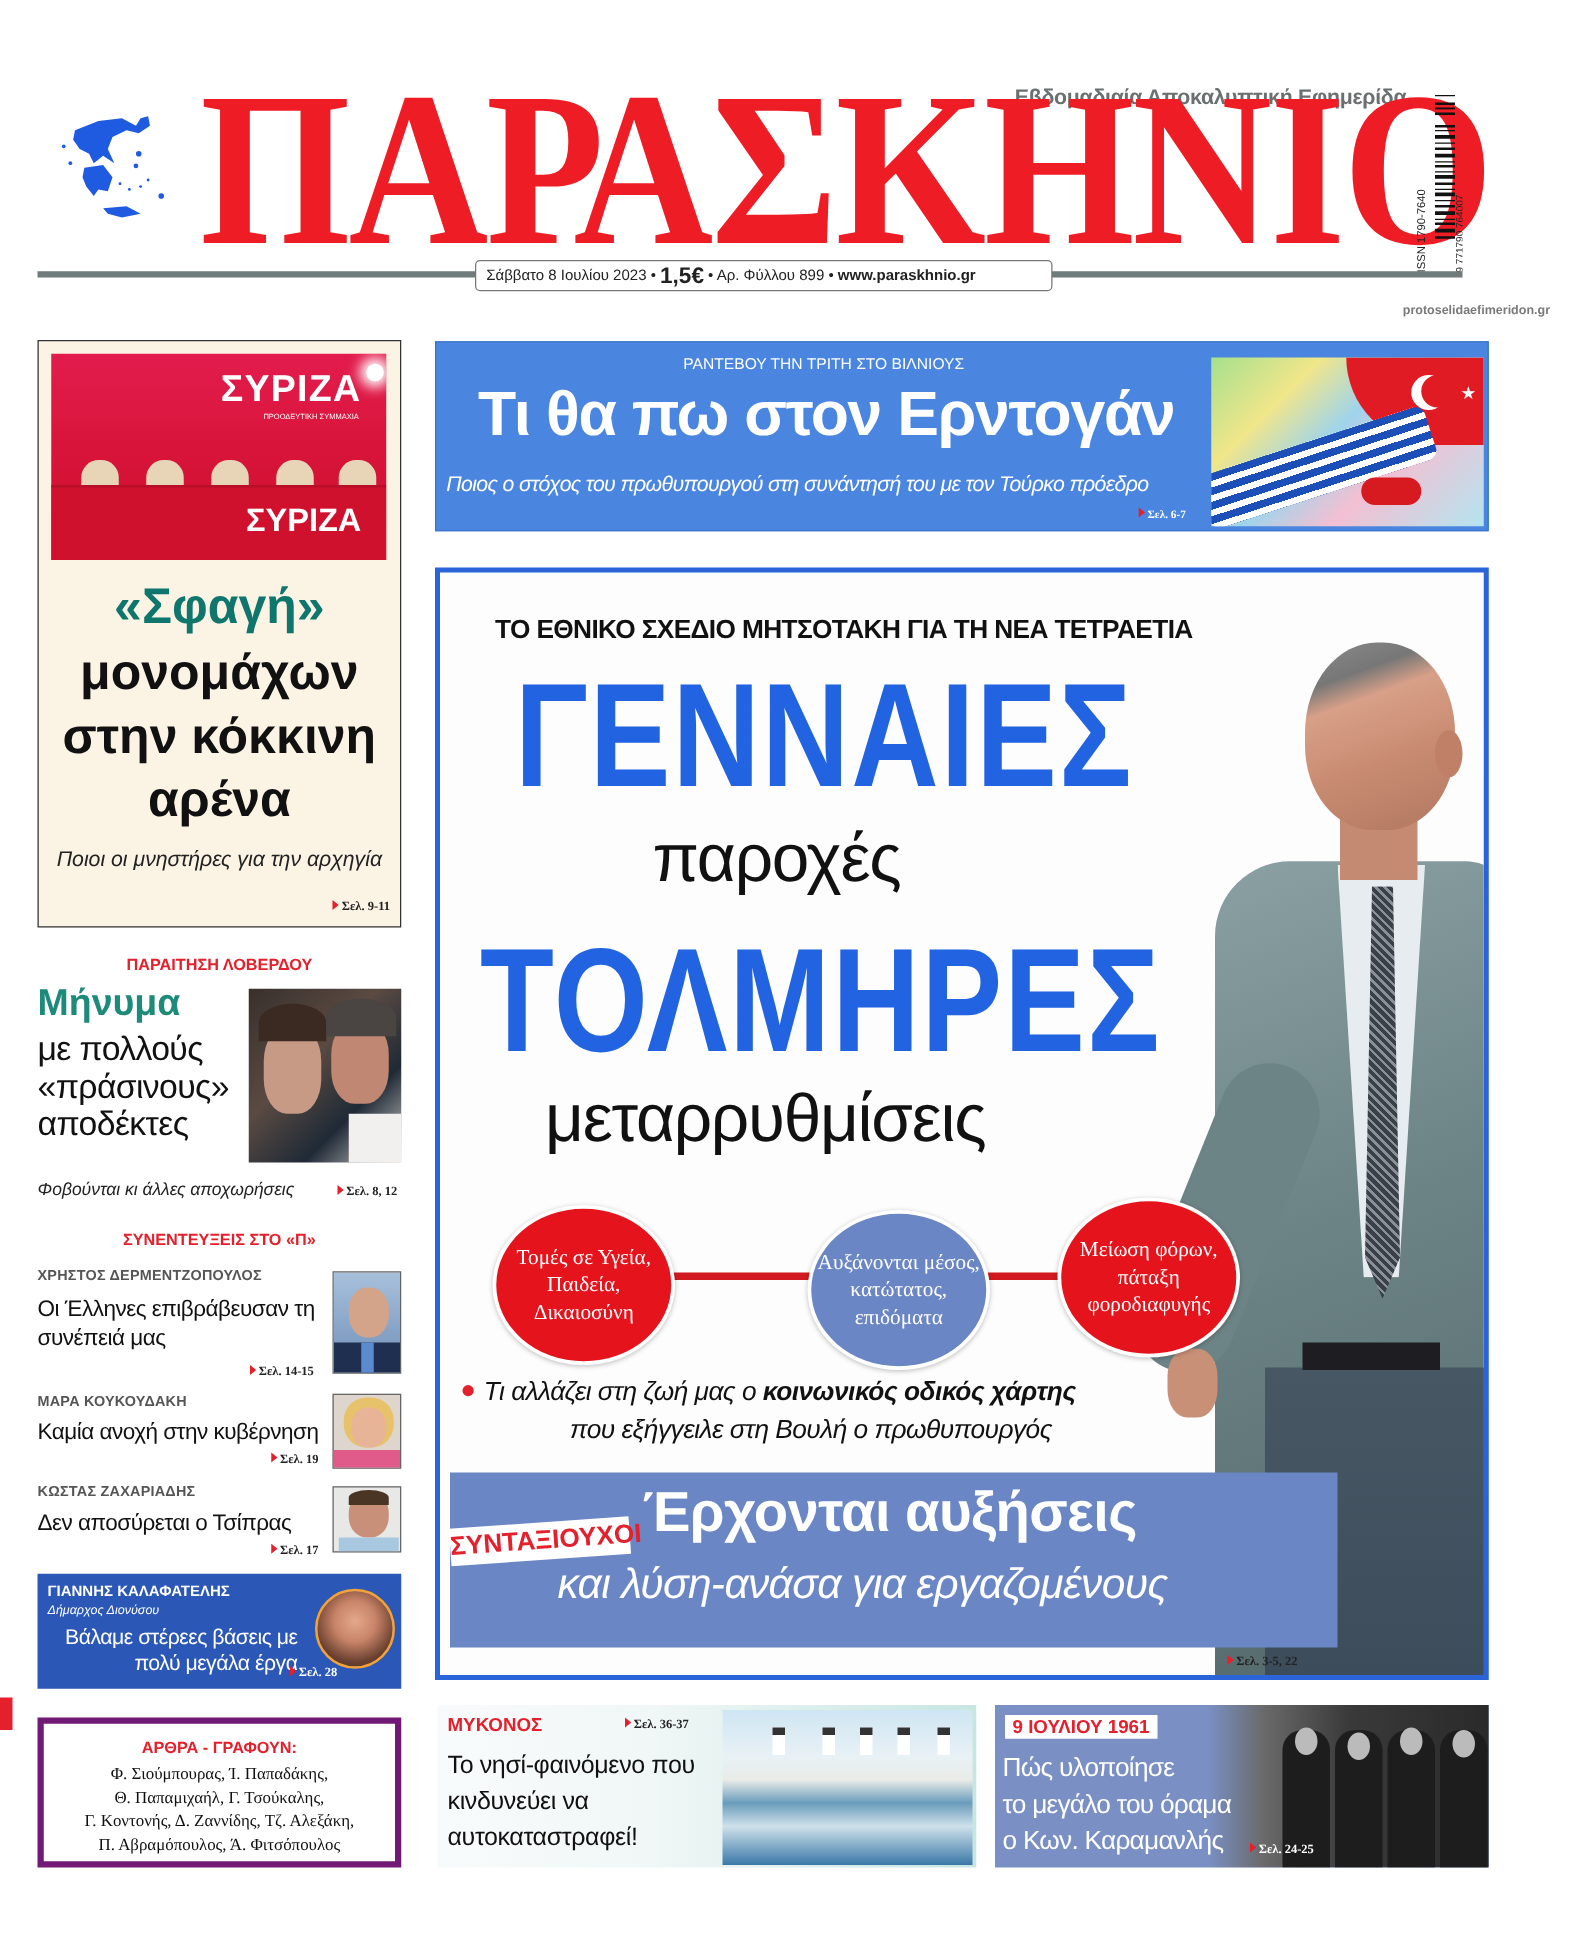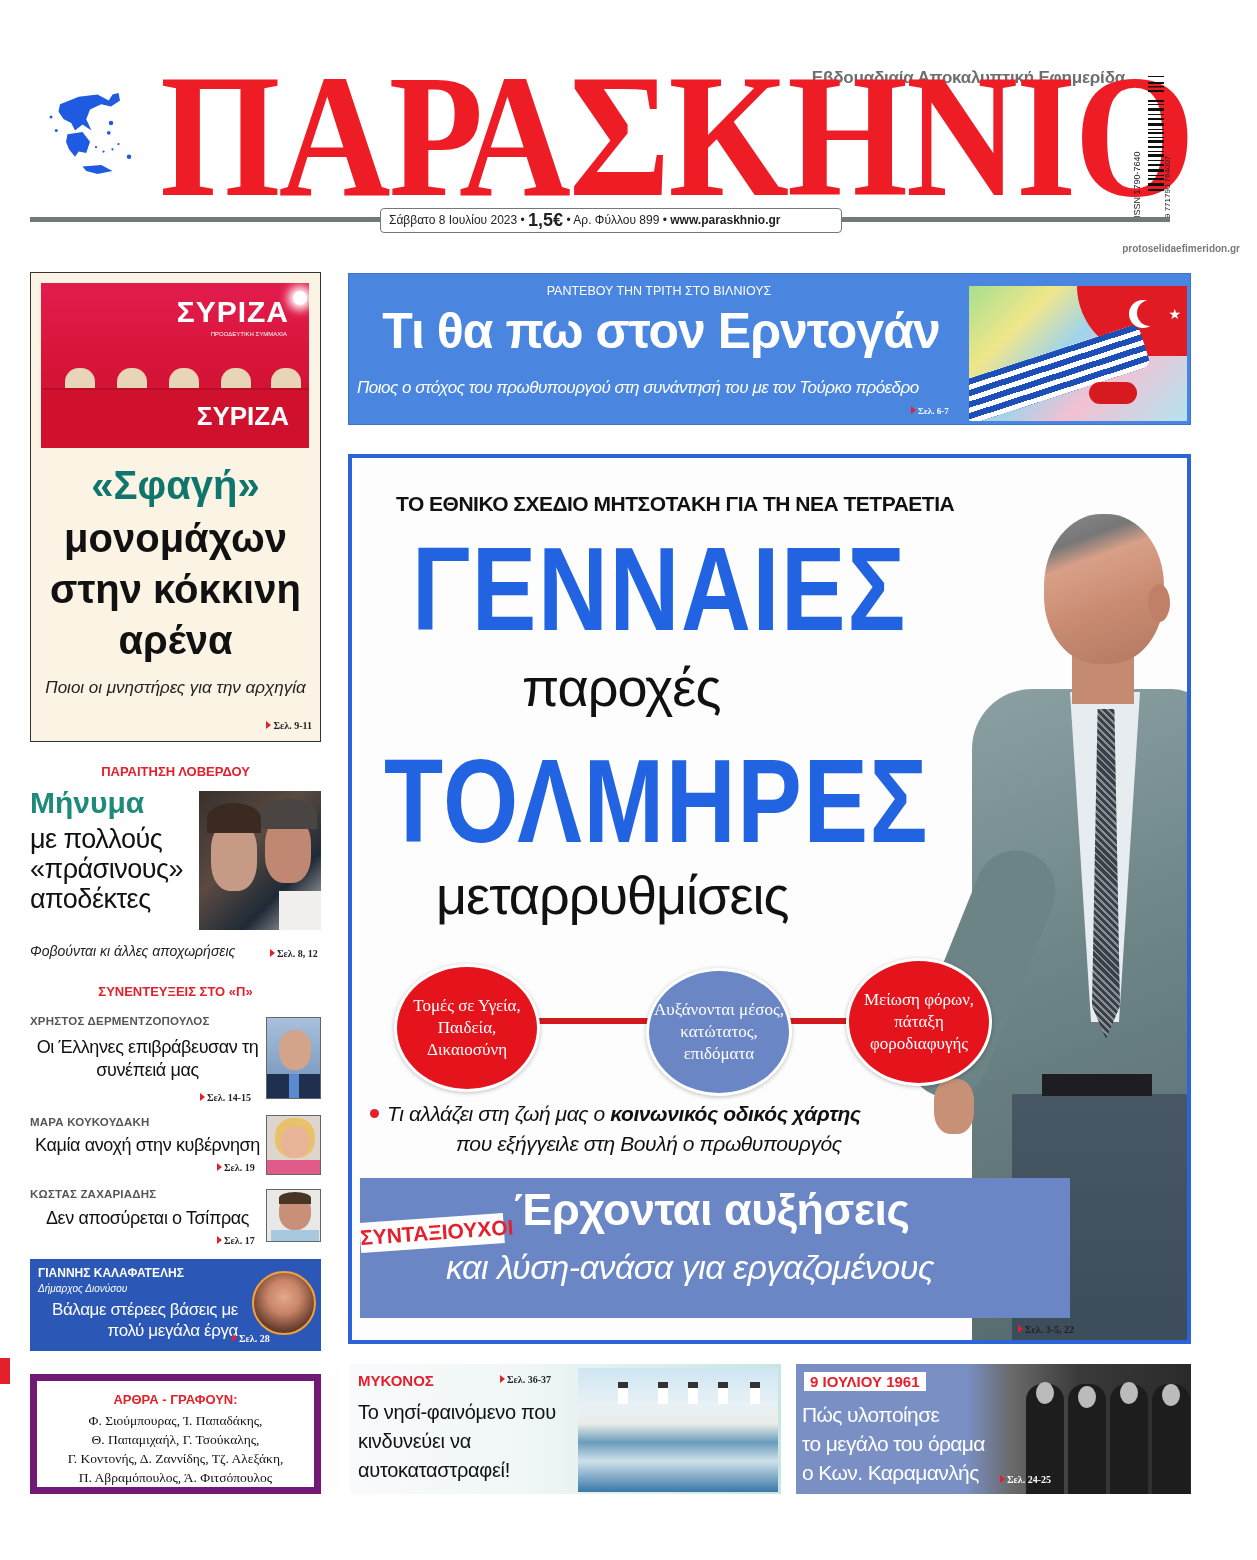--- a/index.html
+++ b/index.html
@@ -44,21 +44,21 @@
   .lov-img .f2 { position: absolute; left: 66px; top: 26px; width: 46px; height: 66px; border-radius: 40%; background: #c08872; }
   .lov-img .hair1 { position: absolute; left: 8px; top: 12px; width: 54px; height: 30px; border-radius: 50% 50% 0 0; background: #3b2a22; }
   .lov-img .hair2 { position: absolute; left: 62px; top: 8px; width: 56px; height: 30px; border-radius: 50% 50% 0 0; background: #4a4442; }
   .lov-img .shirt { position: absolute; left: 80px; top: 100px; width: 42px; height: 40px; background: #f2f0ee; }
   .lov-sub { left: 30px; top: 943px; font-size: 14px; font-style: italic; color: #222; white-space: nowrap; }
   .lov-ref { left: 270px; top: 948px; }
 
   
   .int-kick { left: 30px; top: 984px; width: 291px; }
   .int-name { font-weight: bold; font-size: 11.5px; color: #555; letter-spacing: 0.2px; }
-  .int-quote { font-size: 18px; line-height: 23px; color: #111; letter-spacing: -0.4px; text-align: center; }
+  .int-quote { font-size: 18px; line-height: 23px; color: #111; letter-spacing: -0.4px; }
   .int-photo { border: 1px solid #666; overflow: hidden; }
   .p-face { position: absolute; border-radius: 45%; }
   .int1-name { left: 30px; top: 1015px; }
   .int1-quote { left: 30px; top: 1036px; width: 235px; }
   .int1-ref { left: 200px; top: 1092px; }
   .int1-photo { left: 266px; top: 1017px; width: 55px; height: 82px; background: linear-gradient(#a8c0dc, #6f8fb8); }
   .int2-name { left: 30px; top: 1116px; }
   .int2-quote { left: 30px; top: 1134px; width: 235px; }
   .int2-ref { left: 217px; top: 1162px; }
   .int2-photo { left: 266px; top: 1115px; width: 55px; height: 60px; background: #ded6cc; }
@@ -70,21 +70,21 @@
   
   .kal { left: 30px; top: 1259px; width: 291px; height: 92px; background: #2b57b6; color: #fff; }
   .kal-name { left: 8px; top: 7px; font-weight: bold; font-size: 12px; }
   .kal-role { left: 8px; top: 24px; font-style: italic; font-size: 10px; }
   .kal-quote { left: 8px; top: 40px; font-size: 17px; line-height: 21px; width: 200px; letter-spacing: -0.4px; text-align: right; }
   .kal-photo { left: 222px; top: 12px; width: 64px; height: 64px; border-radius: 50%; background: radial-gradient(circle at 50% 40%, #e4a88c 0%, #c88468 35%, #6a4030 70%, #3a2a22 100%); border: 2px solid #f3a23a; }
   .kal-ref { left: 232px; top: 1333px; color: #fff; }
   .kal-ref.pageref { color: #fff; }
 
   
-  .writers { left: 30px; top: 1374px; width: 291px; height: 120px; border: 7px solid #701a75; background: #fff; }
+  .writers { left: 30px; top: 1374px; width: 291px; height: 120px; border: 5px solid #701a75; background: #fff; }
   .writers-title { left: 0; top: 11px; width: 100%; text-align: center; color: #e3202c; font-weight: bold; font-size: 13px; }
   .writers-list { left: 0; top: 30px; width: 100%; text-align: center; font-family: "Liberation Serif", serif; font-size: 13.5px; line-height: 19px; color: #111; }
 
   .edge-mark { left: 0; top: 1358px; width: 10px; height: 26px; background: #e3202c; }
 
   
   .erd { left: 348px; top: 273px; width: 843px; height: 152px; background: #4a86e0; border: 1px solid #3a74cc; }
   .erd-kick { left: 0; top: 10px; width: 620px; text-align: center; color: #fff; font-weight: normal; font-size: 12.5px; }
   .erd-h { left: 12px; top: 28px; width: 600px; text-align: center; color: #fff; font-weight: bold; font-size: 50px; letter-spacing: -1px; white-space: nowrap; }
   .erd-sub { left: 8px; top: 104px; width: 610px; color: #fff; font-style: italic; font-size: 17px; white-space: nowrap; letter-spacing: -0.5px; }
@@ -132,21 +132,21 @@
 
   .bullet-line { left: 18px; top: 644px; font-style: italic; font-size: 21px; color: #111; white-space: nowrap; letter-spacing: -0.4px; }
   .bullet-line b { font-weight: bold; }
   .bullet-dot { display: inline-block; width: 9px; height: 9px; border-radius: 50%; background: #e3202c; margin-right: 8px; vertical-align: 3px; }
   .bullet-line2 { left: 92px; top: 674px; font-style: italic; font-size: 21px; color: #111; white-space: nowrap; letter-spacing: -0.4px; margin-left: 12px; }
 
   .pens { left: 8px; top: 720px; width: 710px; height: 140px; background: #6b86c4; }
   .pens-tag { left: 8px; top: 760px; width: 144px; height: 30px; background: #fff; transform: rotate(-4deg); color: #e3202c; font-weight: bold; font-size: 21px; line-height: 30px; text-align: center; letter-spacing: 0; white-space: nowrap; }
   .pens-h { left: 162px; top: 726px; color: #fff; font-weight: bold; font-size: 45px; white-space: nowrap; letter-spacing: -0.5px; }
   .pens-sub { left: 94px; top: 790px; color: #fff; font-style: italic; font-size: 34px; white-space: nowrap; letter-spacing: -0.5px; }
-  .main-ref { left: 630px; top: 866px; margin-left: 36px; }
+  .main-ref { left: 630px; top: 866px; }
 
   
   .myk { left: 350px; top: 1364px; width: 431px; height: 130px; background: linear-gradient(90deg, #f8fbfb 0%, #f0f7f6 40%, #c7e6e2 100%); overflow: hidden; }
   .myk-kick { left: 8px; top: 8px; color: #e3202c; font-weight: bold; font-size: 15px; }
   .myk-ref { left: 150px; top: 10px; }
   .myk-h { left: 8px; top: 34px; font-size: 20px; line-height: 29px; color: #111; width: 250px; letter-spacing: -0.3px; }
   .myk-img { left: 228px; top: 4px; width: 200px; height: 124px; background: linear-gradient(180deg, #cfe6f3 0%, #e8f1f5 30%, #e9ece8 45%, #6a9cbc 60%, #cfe1ea 75%, #3a78a8 100%); }
   .myk-img .mill { position: absolute; top: 14px; width: 10px; height: 22px; background: #fff; border-top: 6px solid #333; }
 
   .kar { left: 796px; top: 1364px; width: 395px; height: 130px; background: #7a90c4; overflow: hidden; }

